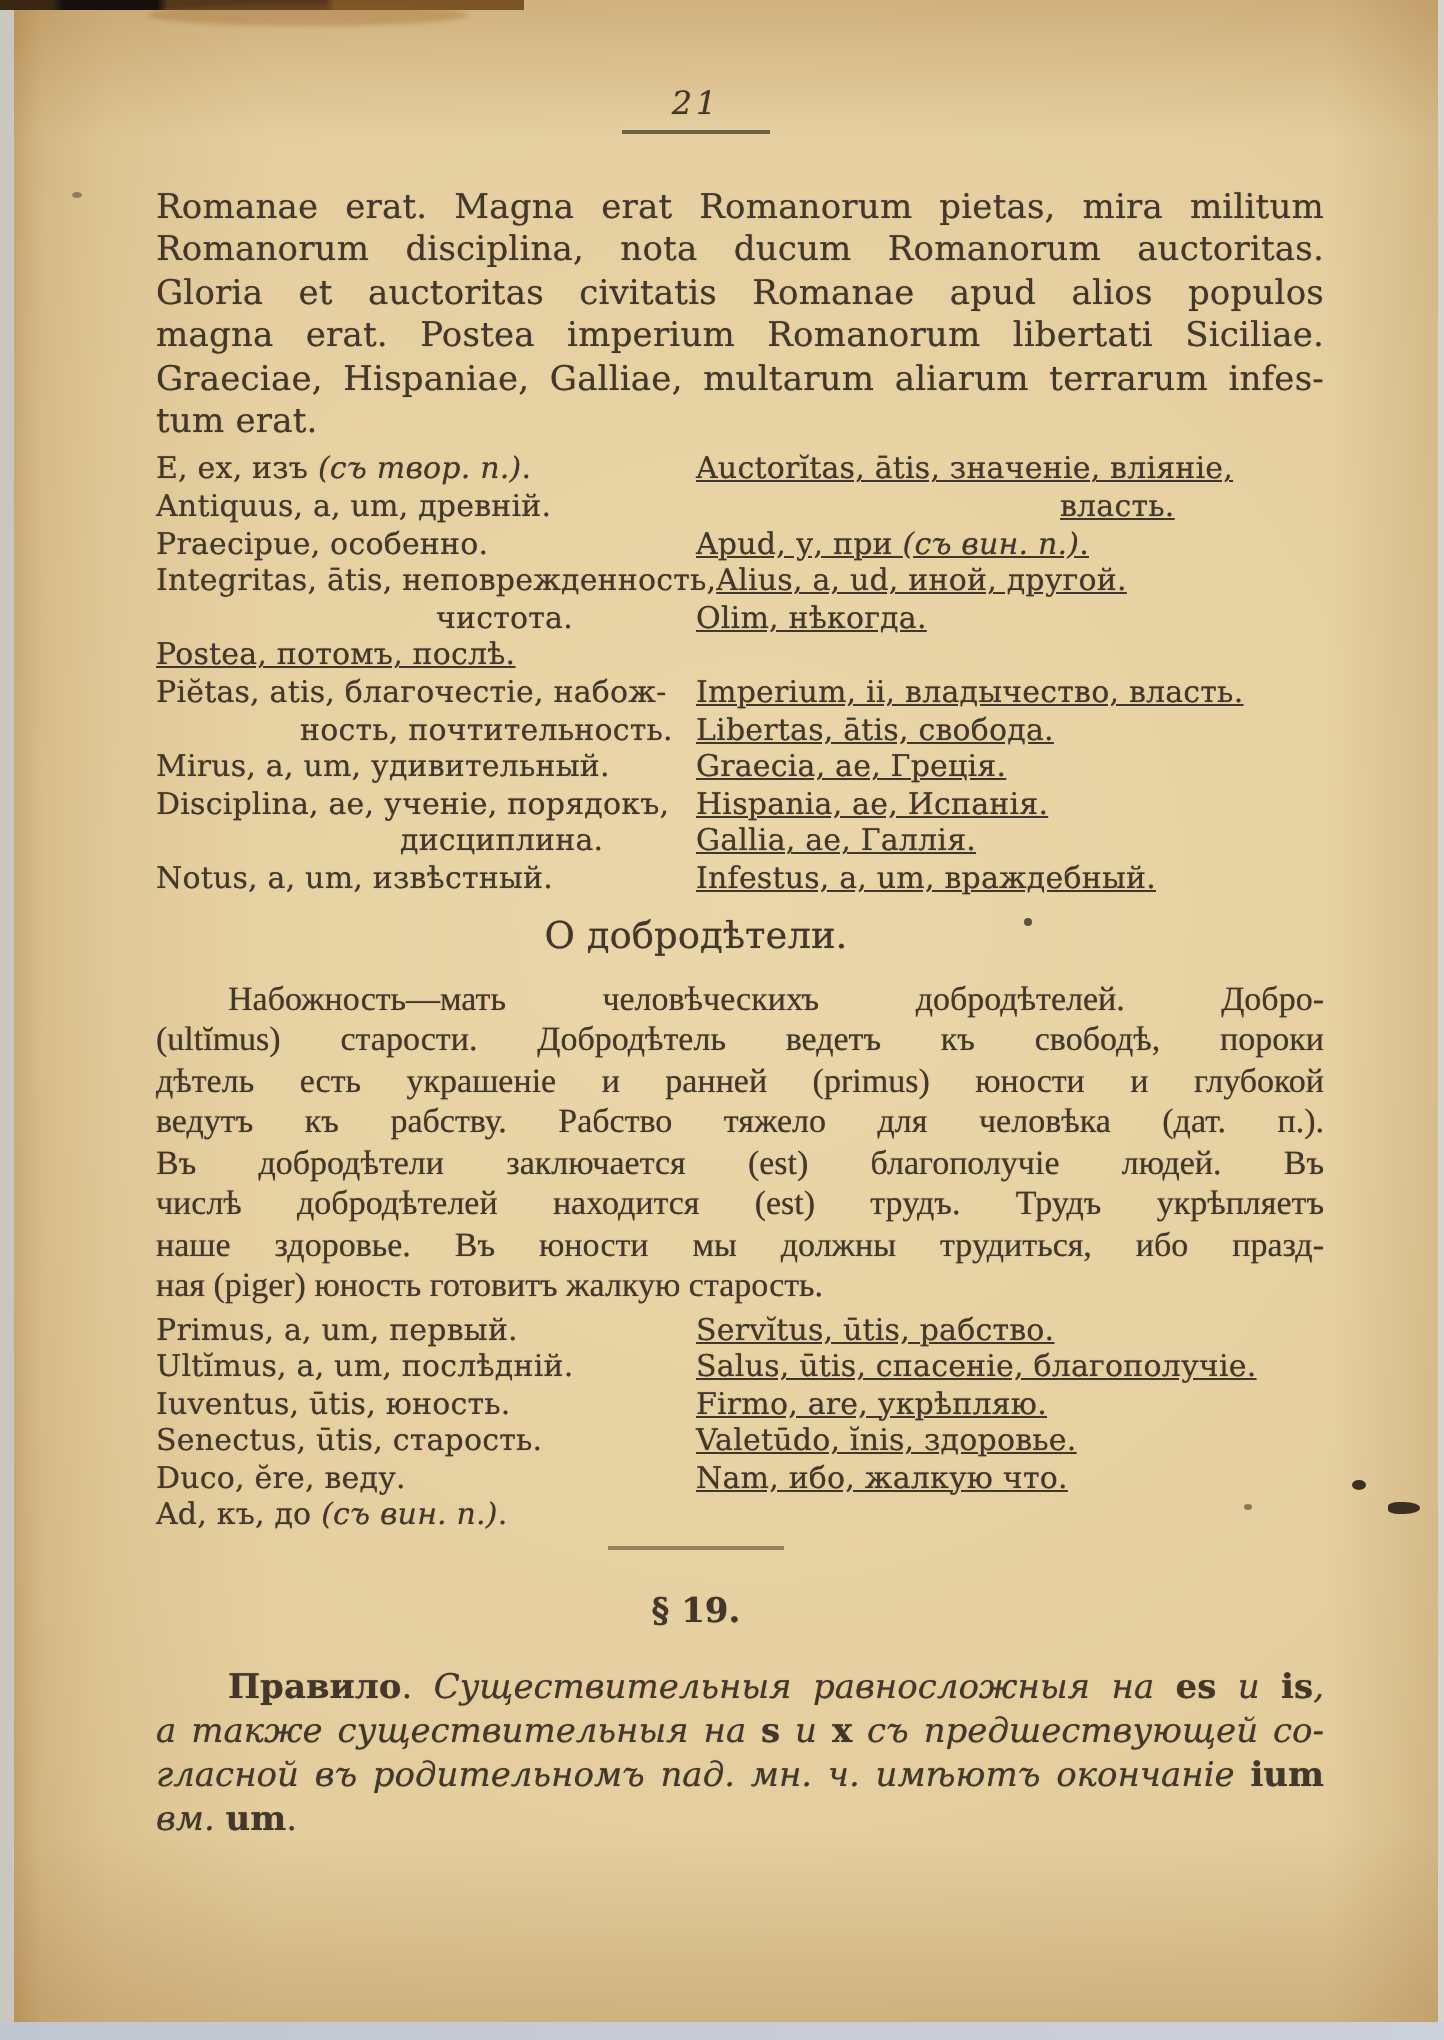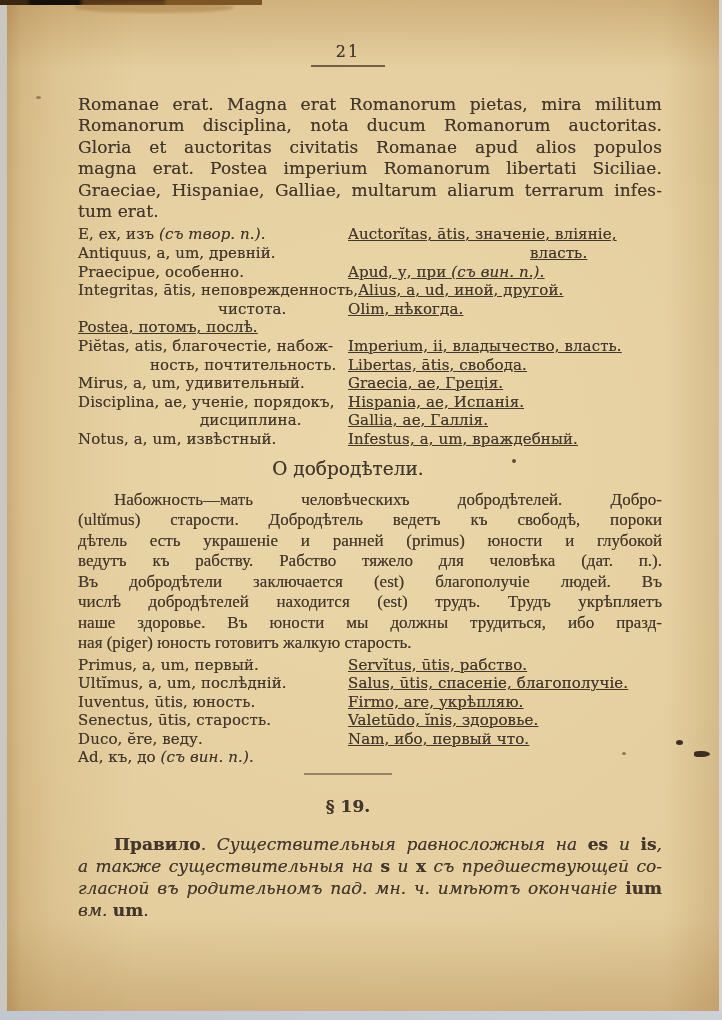--- a/index.html
+++ b/index.html
@@ -27,21 +27,21 @@
   .top-stain { position:absolute; left:74px; top:2px; width:160px; height:11px;
                background:rgba(146,92,32,0.30); border-radius:50%; filter:blur(1px); }
   .speck { position:absolute; background:#3a2f22; border-radius:50%; }
 
   .content { position:absolute; left:78px; top:0; width:584px; color:#43372b;
              text-shadow:0 0 0.5px rgba(67,55,43,0.65); }
   .center-off { text-align:center; transform:translateX(-22px); }
 
   .pagenum-wrap { margin:42px auto 0; width:74px; text-align:center; padding-bottom:4px;
                   border-bottom:2px solid rgba(80,64,48,0.78); transform:translateX(-22px);
-                  font-size:16px; letter-spacing:2px; }
+                  font-size:16px; letter-spacing:2px;font-style:italic; }
 
   .jline { text-align:justify; text-align-last:justify; }
   .jline.last { text-align-last:left; }
 
   .para1 { margin-top:27px; font-size:17px; line-height:21.4px; letter-spacing:0.1px; }
 
   .vocab { font-size:15px; line-height:18.6px; letter-spacing:0.1px; }
   .vocab1 { margin-top:3px; }
   .vocab2 { margin-top:2px; line-height:18.5px; }
   .vrow { display:flex; }
@@ -175,21 +175,21 @@
         <div class="vrow">
           <div class="vl">Iuventus, ūtis, юность.</div>
           <div class="vr">Firmo, are, укрѣпляю.</div>
         </div>
         <div class="vrow">
           <div class="vl">Senectus, ūtis, старость.</div>
           <div class="vr">Valetūdo, ĭnis, здоровье.</div>
         </div>
         <div class="vrow">
           <div class="vl">Duco, ĕre, веду.</div>
-          <div class="vr">Nam, ибо, первый что.</div>
+          <div class="vr">Nam, ибо, жалкую что.</div>
         </div>
         <div class="vrow">
           <div class="vl"><span>Ad, къ, до </span><span class="i">(съ вин. п.)</span><span>.</span></div>
           <div class="vr"></div>
         </div>
       </div>
 
     <div class="divider"></div>
 
     <div class="s19-heading center-off">§ 19.</div>

